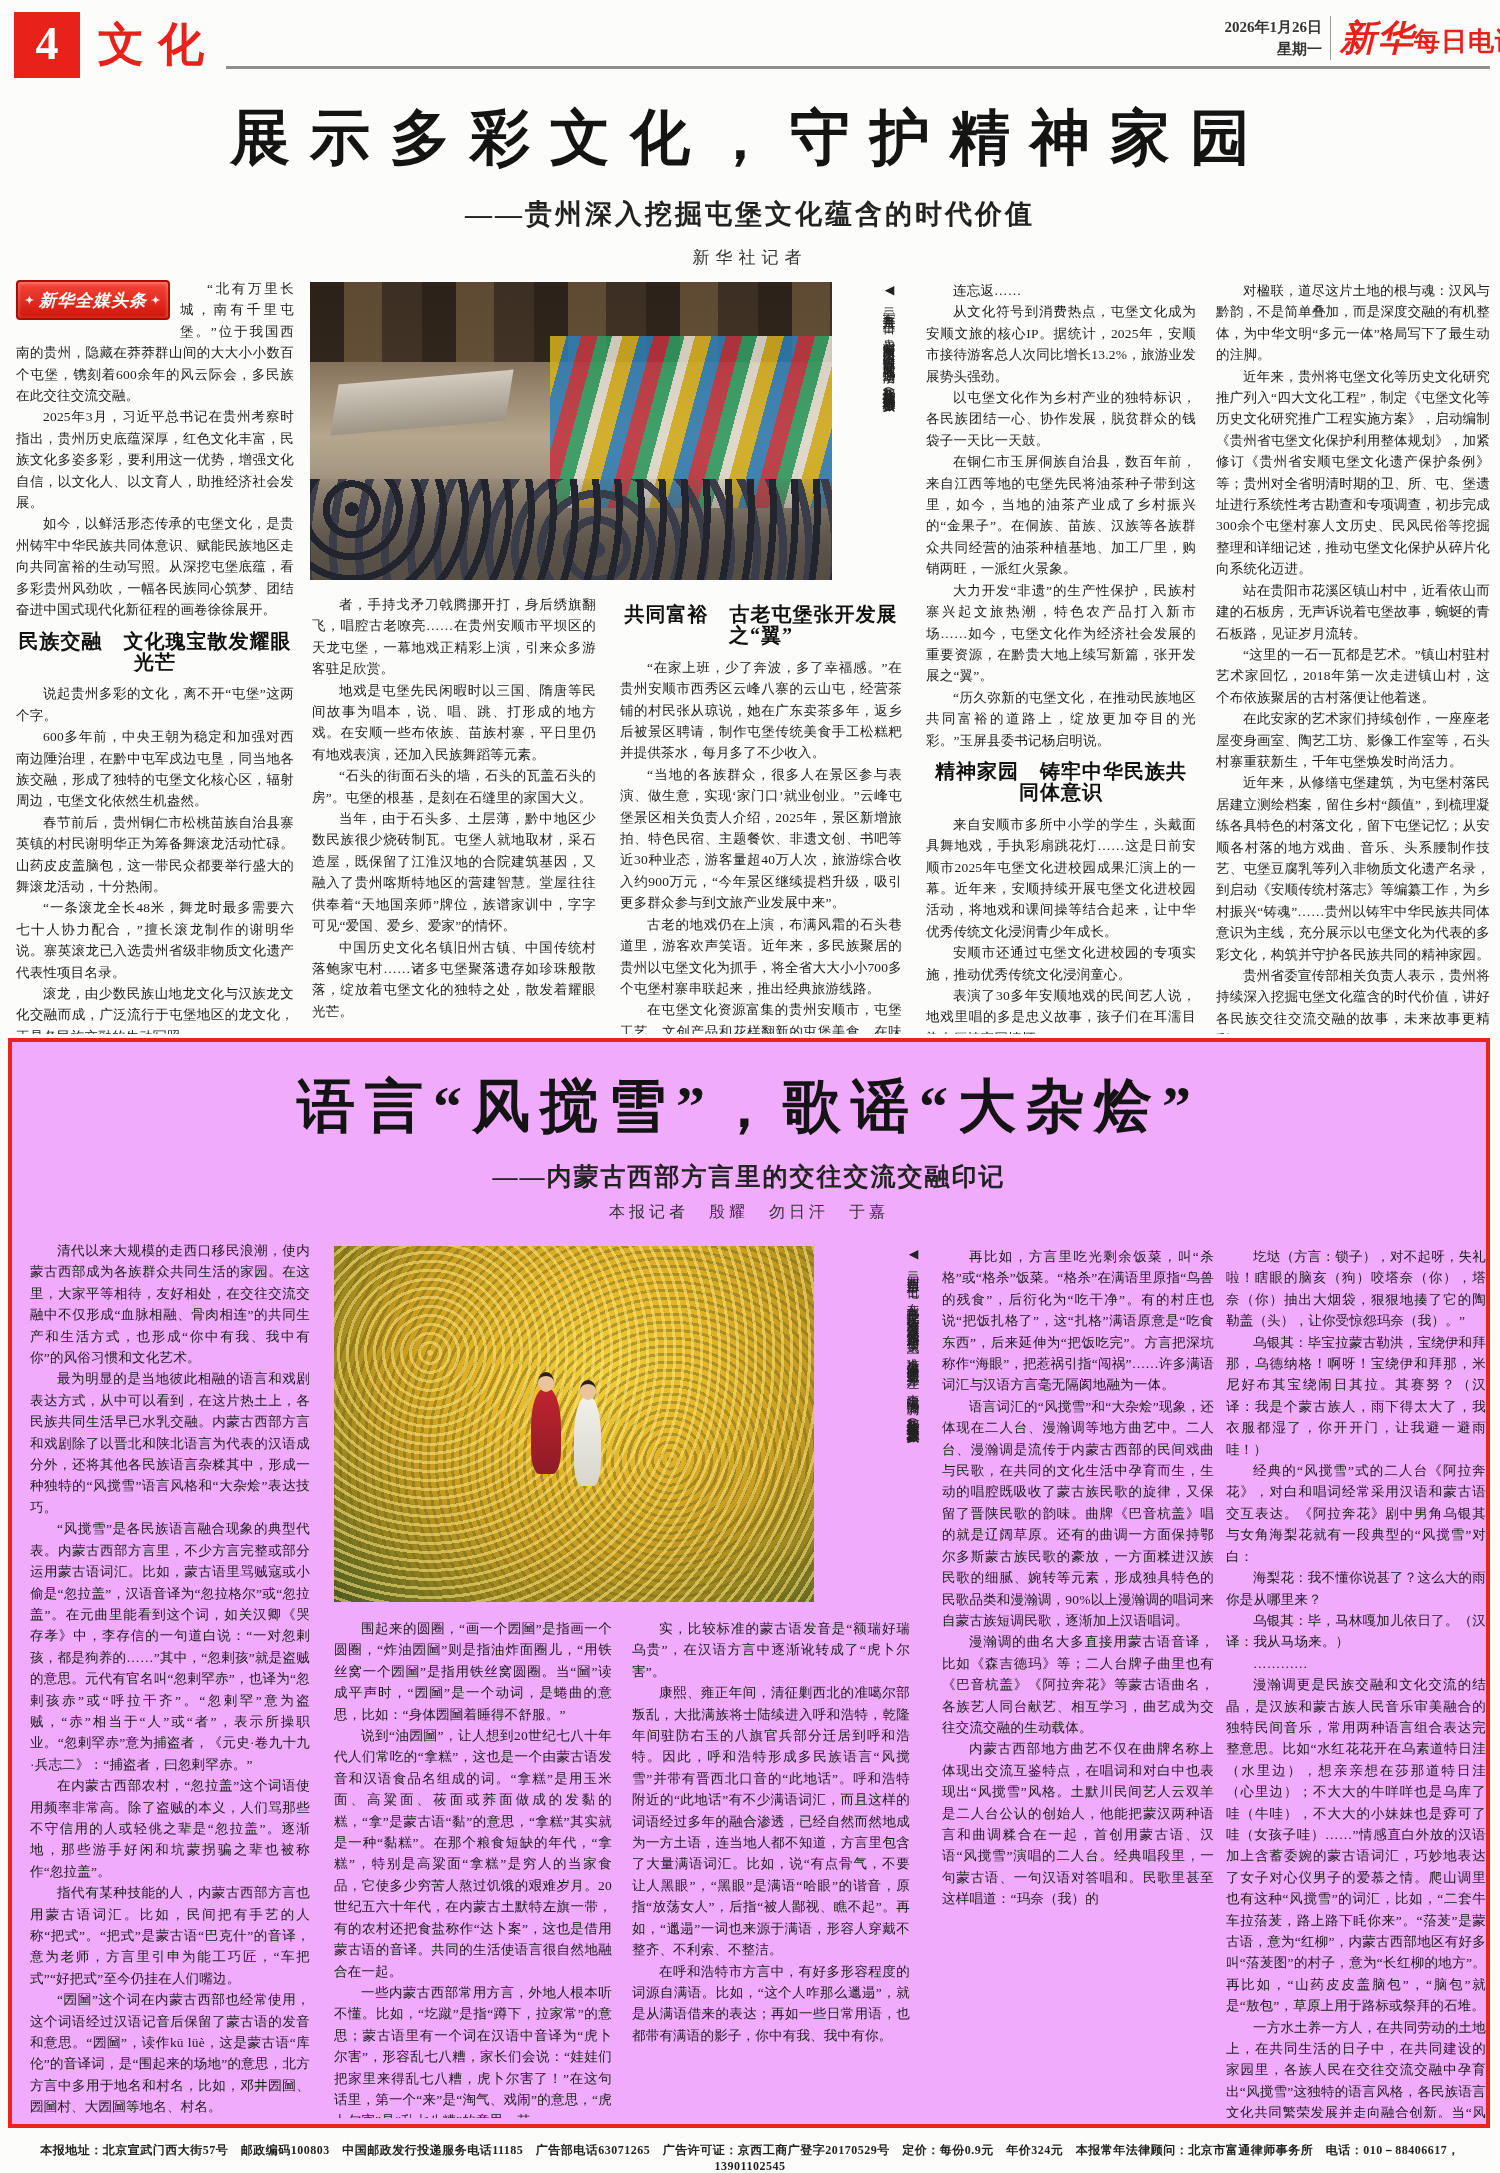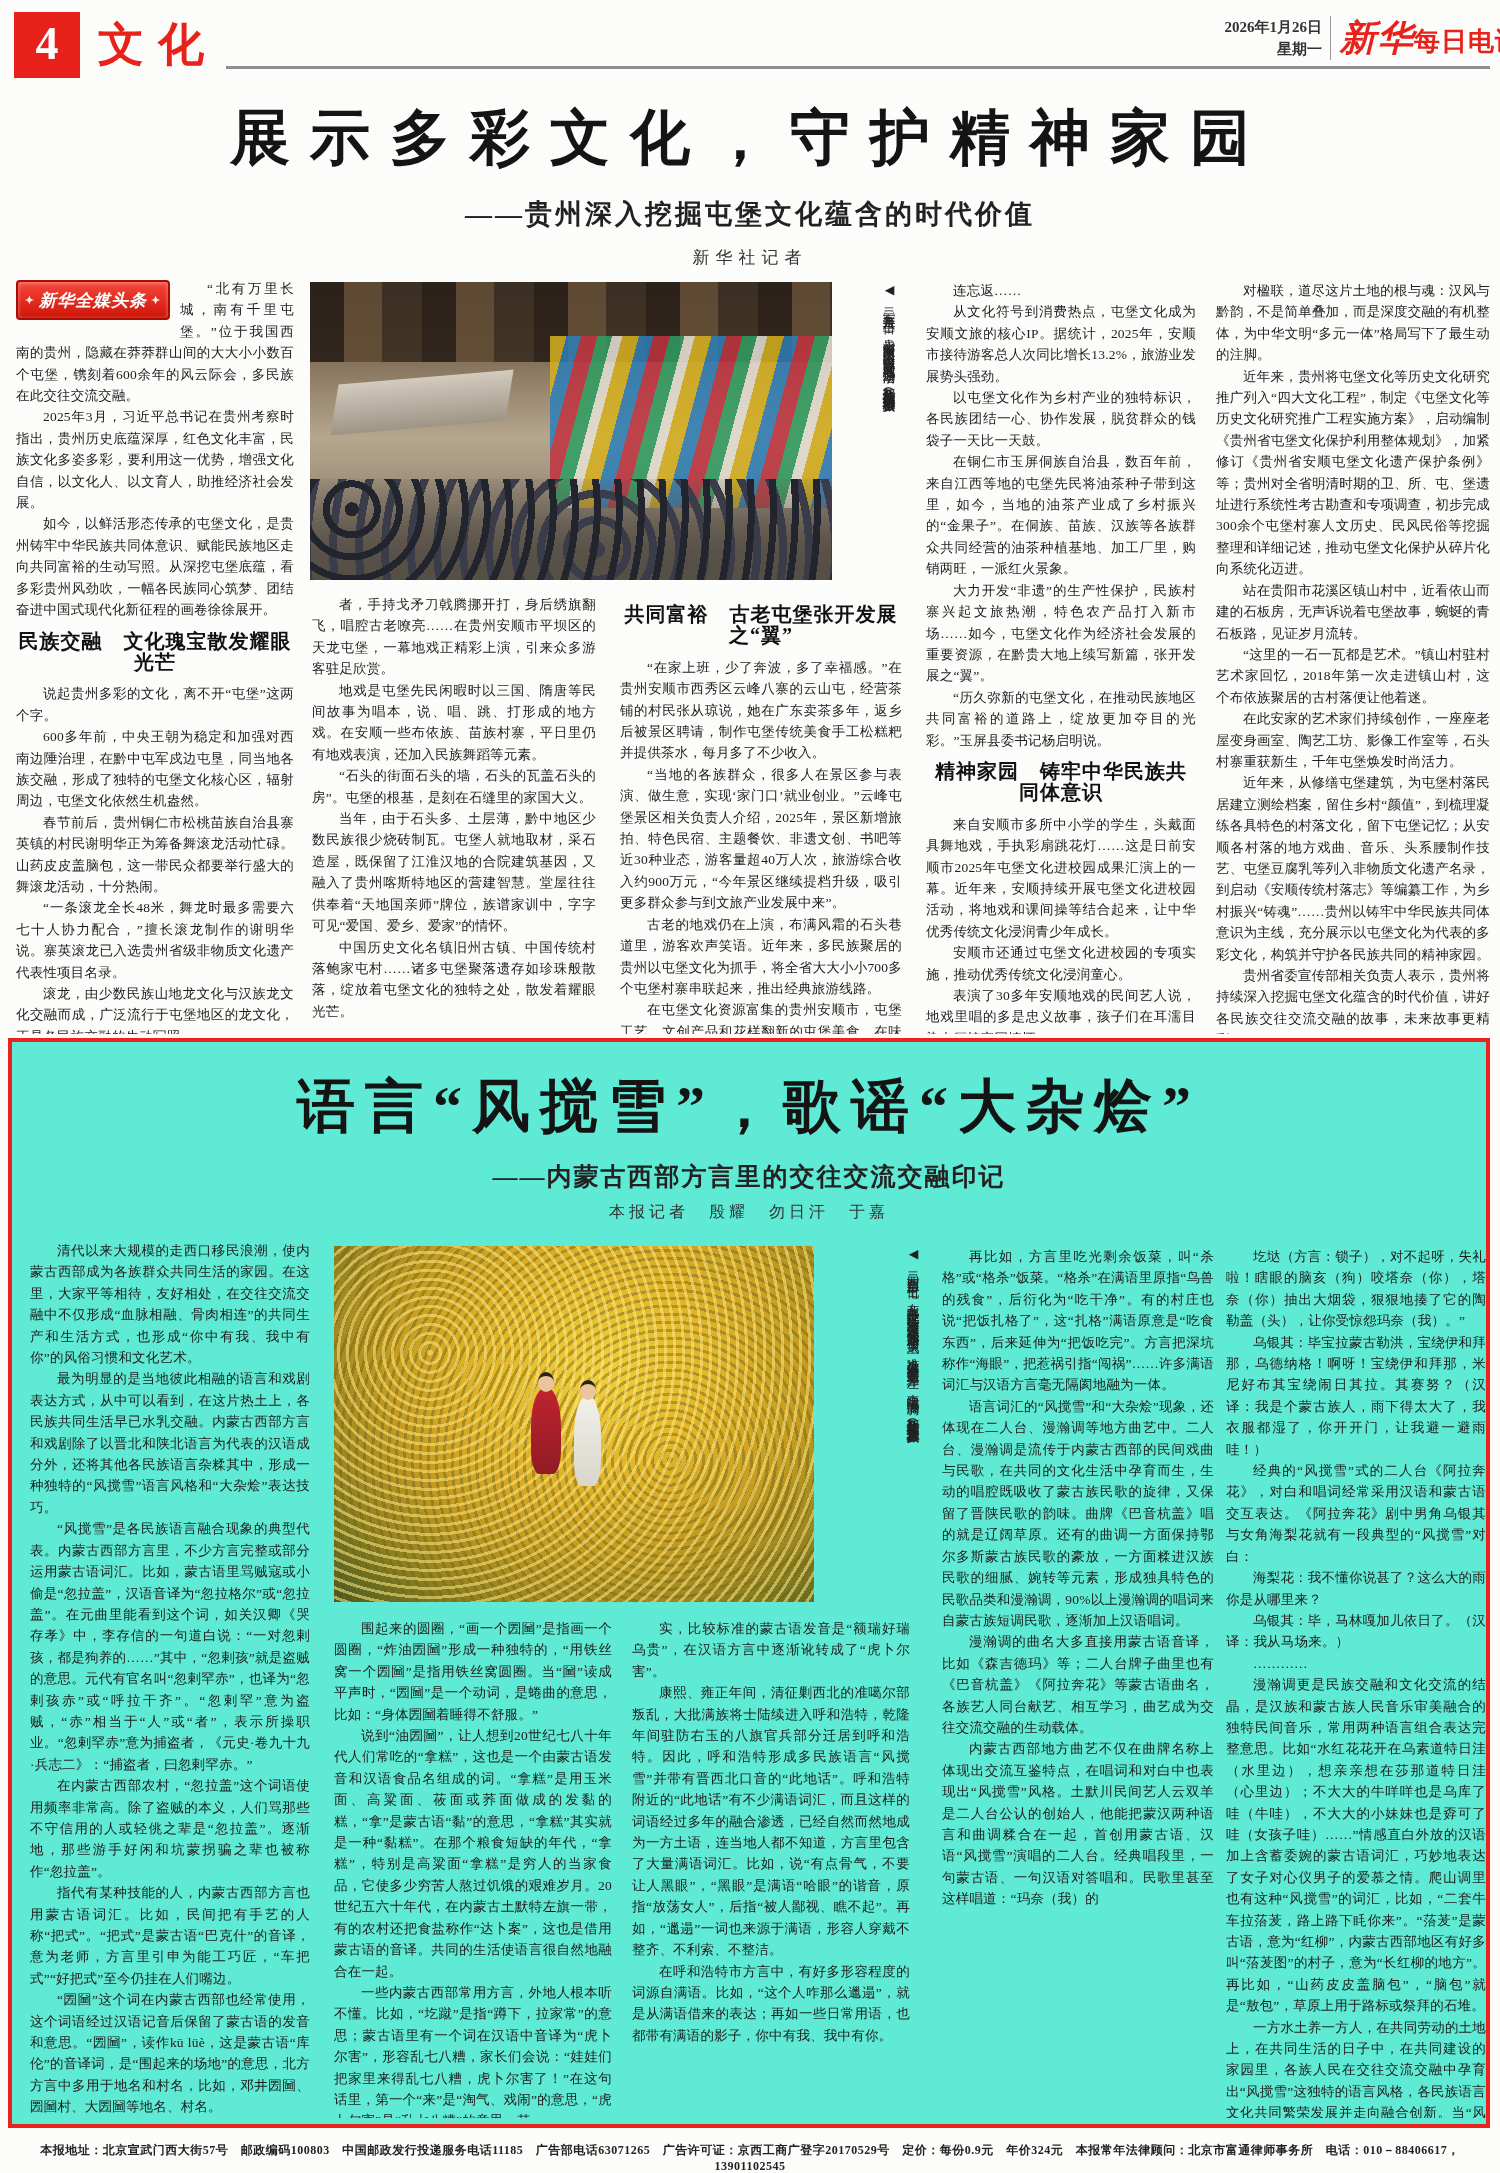--- a/index.html
+++ b/index.html
@@ -46,21 +46,21 @@
     background:repeating-radial-gradient(circle at 20% 30%,rgba(255,232,130,.55) 0 3px,transparent 3px 9px),
                repeating-radial-gradient(circle at 70% 60%,rgba(110,100,30,.45) 0 3px,transparent 3px 8px);}
   .ph2-fig{position:absolute;border-radius:45% 45% 28% 28%;}
   .ph2-fig .head{position:absolute;left:50%;top:-16px;width:16px;height:16px;margin-left:-8px;border-radius:50%;background:#e9c49c;border-top:4px solid #2b2118;}
   .fig-red{left:41%;top:40%;width:30px;height:86px;background:linear-gradient(#c0242e,#8f1b26);}
   .fig-white{left:50%;top:42%;width:27px;height:90px;background:linear-gradient(#f2f1ea,#d8d6cc);}
   
   .vcap{position:absolute;writing-mode:vertical-rl;font-size:12.5px;line-height:18px;letter-spacing:1.5px;color:#222;text-align:left;}
   .vcap .credit{font-weight:900;}
   
-  .redbox{position:absolute;left:8px;top:1038px;width:1482px;height:1090px;border:4px solid #e8241d;background:#5eead4;box-sizing:border-box;}
+  .redbox{position:absolute;left:8px;top:1038px;width:1482px;height:1090px;border:4px solid #e8241d;background:#f0abfc;box-sizing:border-box;}
   .headline2{position:absolute;left:0;top:26px;width:100%;text-align:center;font-size:58px;font-weight:900;letter-spacing:10px;color:#141414;}
   .subtitle2{position:absolute;left:0;top:118px;width:100%;text-align:center;font-size:25px;font-weight:700;letter-spacing:2px;color:#222;}
   .byline2{position:absolute;left:0;top:160px;width:100%;text-align:center;font-size:16px;letter-spacing:4px;color:#333;font-family:Liberation Mono, monospace;}
   
   .footer{position:absolute;left:20px;top:2142px;width:1460px;text-align:center;font-size:12px;font-weight:700;color:#222;letter-spacing:.5px;}
 </style>
 </head>
 <body>
 
 <div class="page">
@@ -171,21 +171,21 @@
         </div>
       <div class="ph2-fig fig-white">
           <div class="head"></div>
         </div>
     </div>
     <div class="vcap" style="left:810px;top:204px;width:100px;height:356px;">
       <span>◀二〇二四年四月二十七日，在北京中华世纪坛举行的准格尔旗北京文化旅游周启动仪式上，准格尔旗漫瀚调演员王慧萍（左）、李斌演唱漫瀚调。</span><span class="credit">新华社发（贾志鑫摄）</span>
     </div>
 
     <div class="col" style="left:322px;top:576px;width:278px;height:500px;">
-        <p>围起来的圆圈，“画一个圐圙”是指画一个圆圈，“炸油圐圙”形成一种独特的，“用铁丝窝一个圐圙”是指用铁丝窝圆圈。当“圙”读成平声时，“圐圙”是一个动词，是蜷曲的意思，比如：“身体圐圙着睡得不舒服。”</p>
+        <p>围起来的圆圈，“画一个圐圙”是指画一个圆圈，“炸油圐圙”则是指油炸面圈儿，“用铁丝窝一个圐圙”是指用铁丝窝圆圈。当“圙”读成平声时，“圐圙”是一个动词，是蜷曲的意思，比如：“身体圐圙着睡得不舒服。”</p>
         <p>说到“油圐圙”，让人想到20世纪七八十年代人们常吃的“拿糕”，这也是一个由蒙古语发音和汉语食品名组成的词。“拿糕”是用玉米面、高粱面、莜面或荞面做成的发黏的糕，“拿”是蒙古语“黏”的意思，“拿糕”其实就是一种“黏糕”。在那个粮食短缺的年代，“拿糕”，特别是高粱面“拿糕”是穷人的当家食品，它使多少穷苦人熬过饥饿的艰难岁月。20世纪五六十年代，在内蒙古土默特左旗一带，有的农村还把食盐称作“达卜案”，这也是借用蒙古语的音译。共同的生活使语言很自然地融合在一起。</p>
         <p>一些内蒙古西部常用方言，外地人根本听不懂。比如，“圪蹴”是指“蹲下，拉家常”的意思；蒙古语里有一个词在汉语中音译为“虎卜尔害”，形容乱七八糟，家长们会说：“娃娃们把家里来得乱七八糟，虎卜尔害了！”在这句话里，第一个“来”是“淘气、戏闹”的意思，“虎卜尔害”是“乱七八糟”的意思。其</p>
       </div>
     <div class="col" style="left:620px;top:576px;width:278px;height:500px;">
         <p>实，比较标准的蒙古语发音是“额瑞好瑞乌贵”，在汉语方言中逐渐讹转成了“虎卜尔害”。</p>
         <p>康熙、雍正年间，清征剿西北的准噶尔部叛乱，大批满族将士陆续进入呼和浩特，乾隆年间驻防右玉的八旗官兵部分迁居到呼和浩特。因此，呼和浩特形成多民族语言“风搅雪”并带有晋西北口音的“此地话”。呼和浩特附近的“此地话”有不少满语词汇，而且这样的词语经过多年的融合渗透，已经自然而然地成为一方土语，连当地人都不知道，方言里包含了大量满语词汇。比如，说“有点骨气，不要让人黑眼”，“黑眼”是满语“哈眼”的谐音，原指“放荡女人”，后指“被人鄙视、瞧不起”。再如，“邋遢”一词也来源于满语，形容人穿戴不整齐、不利索、不整洁。</p>
         <p>在呼和浩特市方言中，有好多形容程度的词源自满语。比如，“这个人咋那么邋遢”，就是从满语借来的表达；再如一些日常用语，也都带有满语的影子，你中有我、我中有你。</p>
       </div>
     <div class="col" style="left:930px;top:204px;width:272px;height:872px;">
         <p>再比如，方言里吃光剩余饭菜，叫“杀格”或“格杀”饭菜。“格杀”在满语里原指“鸟兽的残食”，后衍化为“吃干净”。有的村庄也说“把饭扎格了”，这“扎格”满语原意是“吃食东西”，后来延伸为“把饭吃完”。方言把深坑称作“海眼”，把惹祸引指“闯祸”……许多满语词汇与汉语方言毫无隔阂地融为一体。</p>

